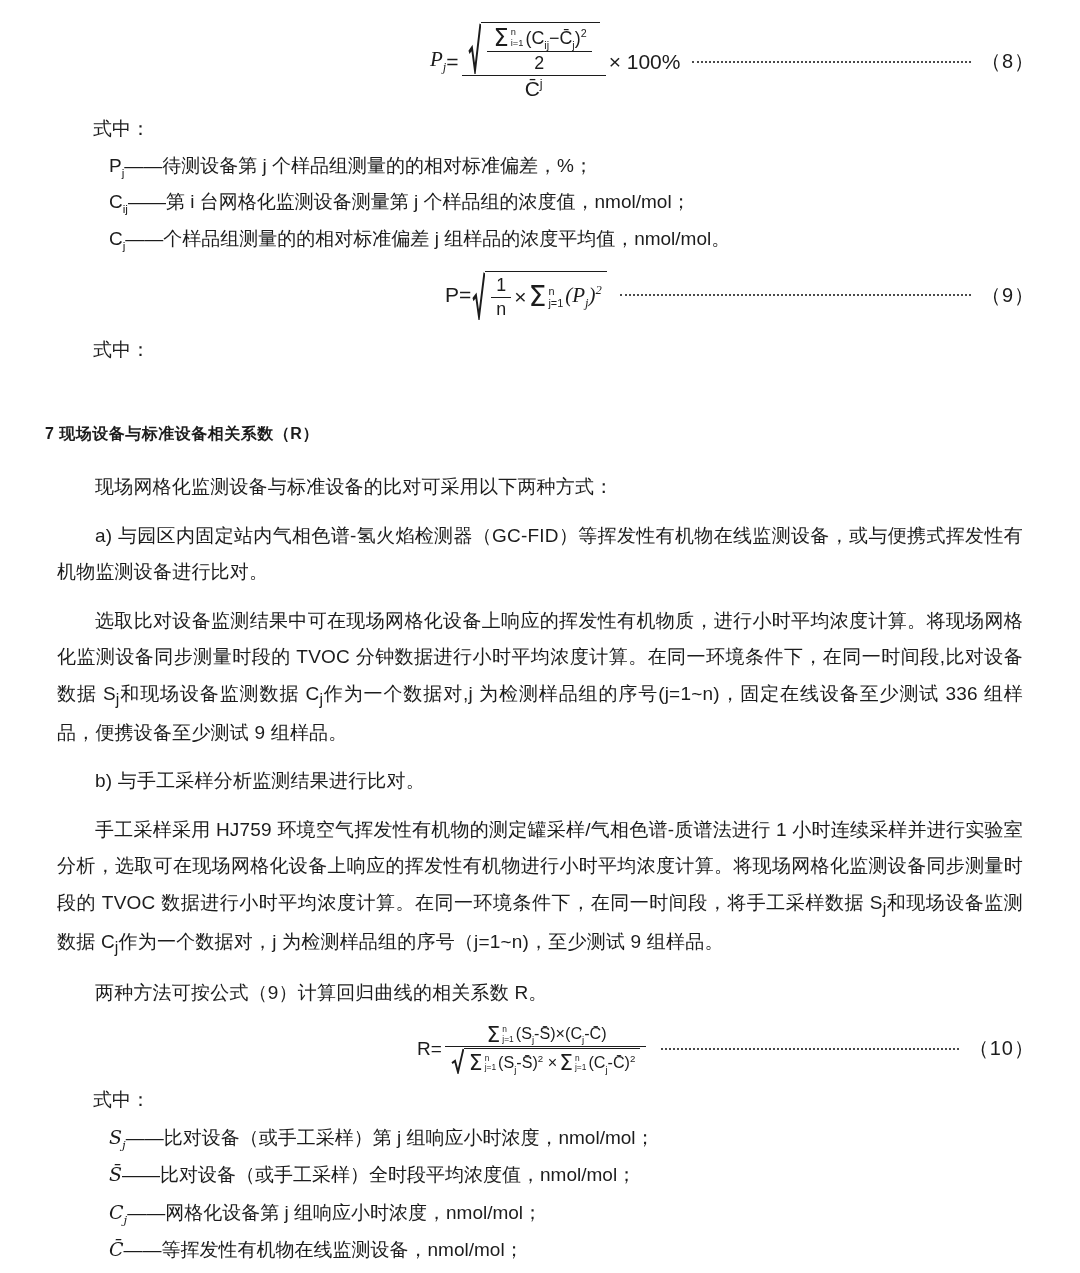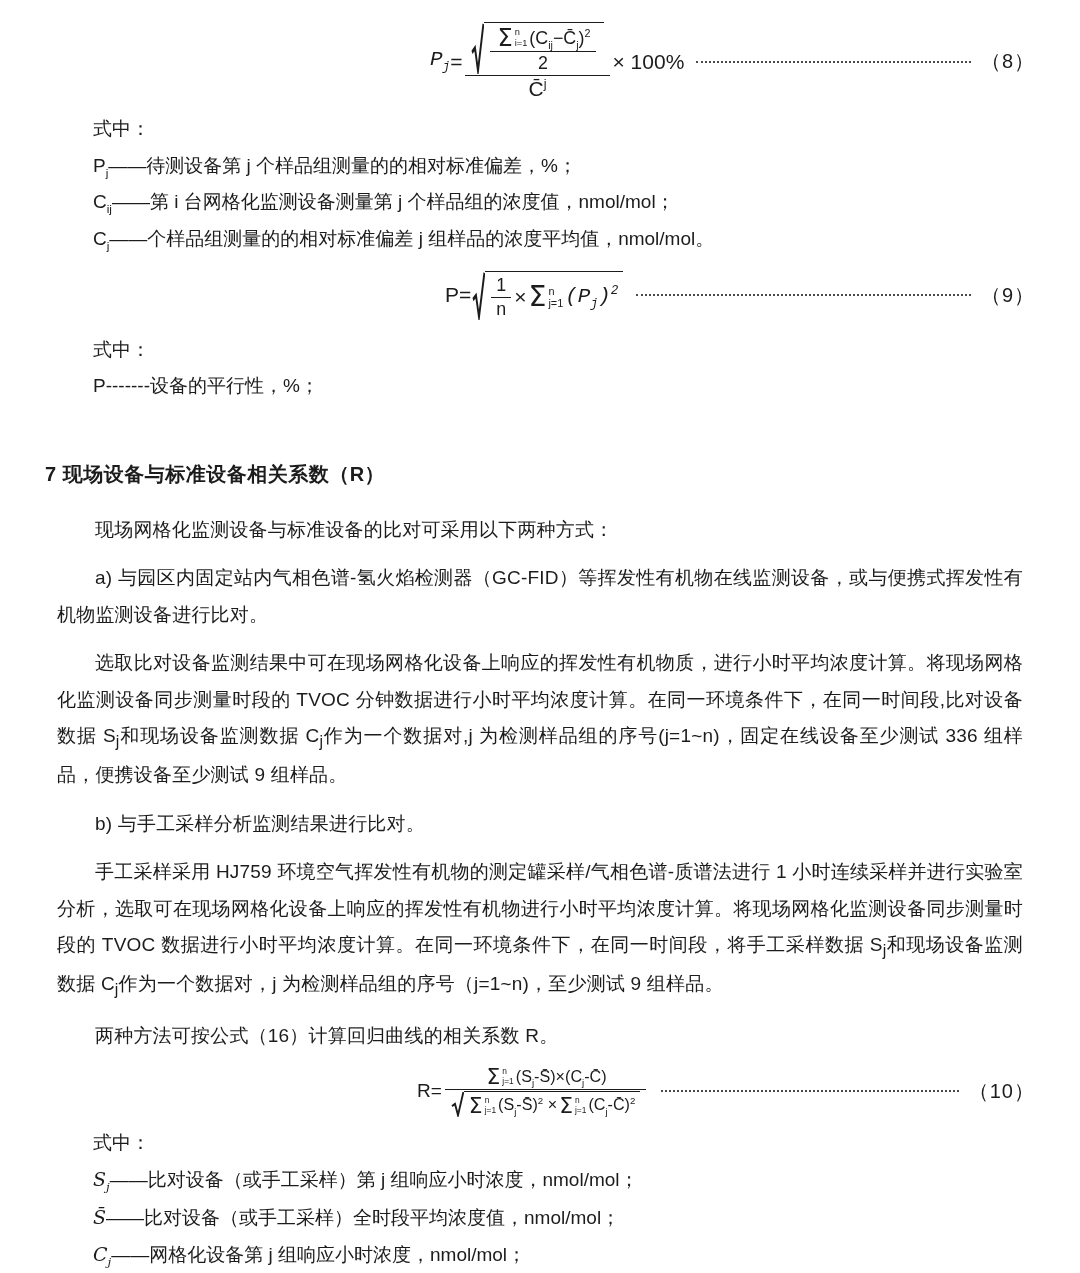--- a/index.html
+++ b/index.html
@@ -6,39 +6,39 @@
   html,body { margin:0; padding:0; }
   body {
     width:1080px; min-height:1273px; background:#ffffff;
     font-family:"Liberation Sans","DejaVu Sans",sans-serif;
     color:#1c1c1c;
   }
   .content { padding:16px 45px 30px 45px; font-size:19px; }
 
   
   .para { margin:12px; line-height:1.92; text-align:justify; text-indent:2em; letter-spacing:0.2px; }
-  .heading { font-weight:bold; font-size:20px; margin:56px 0 24px 0; letter-spacing:0.5px; }
+  .heading { font-weight:bold; font-size:16px; margin:56px 0 24px 0; letter-spacing:0.5px; }
 
   
   .where-label { margin:2px 0 0 48px; line-height:1.92; }
-  .def-line { margin-left:48px; line-height:1.92; }
+  .def-line { margin-left:64px; line-height:1.92; }
   .def-line .term sub { font-size:0.62em; }
   .def-line .term.serif-it { font-family:"DejaVu Serif",serif; font-style:italic; }
   .def-line .term.serif-it sub { font-style:italic; }
 
   
   .formula-row { display:flex; align-items:center; width:100%; }
   .f8-row { margin:6px 0 10px 0; }
   .f9-row { margin:14px 0 12px 0; }
   .f10-row { margin:8px 0 8px 0; }
   .f-expr { display:inline-flex; align-items:center; white-space:nowrap; }
   .f8-row .f-expr { margin-left:385px; font-size:21px; }
   .f9-row .f-expr { margin-left:400px; font-size:21px; }
   .f10-row .f-expr { margin-left:372px; font-size:19px; }
-  .serif-var { font-family:Liberation Mono, monospace; font-style:italic; }
+  .serif-var { font-family:Liberation Serif, serif; font-style:italic; }
   .f-expr sub { font-size:0.6em; }
   .f-expr sup { font-size:0.6em; }
 
   .frac { display:inline-flex; flex-direction:column; align-items:center; margin:0 3px; text-align:center; }
   .frac > .num { padding:0 5px 1px 5px; display:inline-flex; align-items:flex-end; justify-content:center; }
   .frac > .den { border-top:1.8px solid #1c1c1c; padding:1px 5px 0 5px; align-self:stretch; display:flex; justify-content:center; }
 
   .sqrt { display:inline-flex; align-items:stretch; margin:0 1px; }
   .rad { width:13px; display:block; flex:none; }
   .rad svg { width:100%; height:100%; display:block; }
@@ -123,30 +123,29 @@
           </span>
           <span class="serif-var">(P<sub>j</sub>)<sup>2</sup></span>
         </span>
       </span>
     </span>
     <span class="dots"></span>
     <span class="eq-no">（9）</span>
   </div>
 
   <div class="where-label">式中：</div>
-  <div class="def-line"><span class="term">P</span><span>-------</span><span>设备的平行性，%；</span></div>
 
   <h2 class="heading">7 现场设备与标准设备相关系数（R）</h2>
 
   <p class="para">现场网格化监测设备与标准设备的比对可采用以下两种方式：</p>
   <p class="para">a) 与园区内固定站内气相色谱-氢火焰检测器（GC-FID）等挥发性有机物在线监测设备，或与便携式挥发性有机物监测设备进行比对。</p>
   <p class="para">选取比对设备监测结果中可在现场网格化设备上响应的挥发性有机物质，进行小时平均浓度计算。将现场网格化监测设备同步测量时段的 TVOC 分钟数据进行小时平均浓度计算。在同一环境条件下，在同一时间段,比对设备数据 S<sub>j</sub>和现场设备监测数据 C<sub>j</sub>作为一个数据对,j 为检测样品组的序号(j=1~n)，固定在线设备至少测试 336 组样品，便携设备至少测试 9 组样品。</p>
   <p class="para">b) 与手工采样分析监测结果进行比对。</p>
   <p class="para">手工采样采用 HJ759 环境空气挥发性有机物的测定罐采样/气相色谱-质谱法进行 1 小时连续采样并进行实验室分析，选取可在现场网格化设备上响应的挥发性有机物进行小时平均浓度计算。将现场网格化监测设备同步测量时段的 TVOC 数据进行小时平均浓度计算。在同一环境条件下，在同一时间段，将手工采样数据 S<sub>j</sub>和现场设备监测数据 C<sub>j</sub>作为一个数据对，j 为检测样品组的序号（j=1~n)，至少测试 9 组样品。</p>
-  <p class="para">两种方法可按公式（16）计算回归曲线的相关系数 R。</p>
+  <p class="para">两种方法可按公式（9）计算回归曲线的相关系数 R。</p>
 
   <div class="formula-row f10-row">
     <span class="f-expr">
       <span>R</span>
         <span>=</span>
       <span class="frac">
         <span class="num small-expr">
           <span class="sum">
             <span class="sum-sym">Σ</span>
             <span class="sum-lims">

